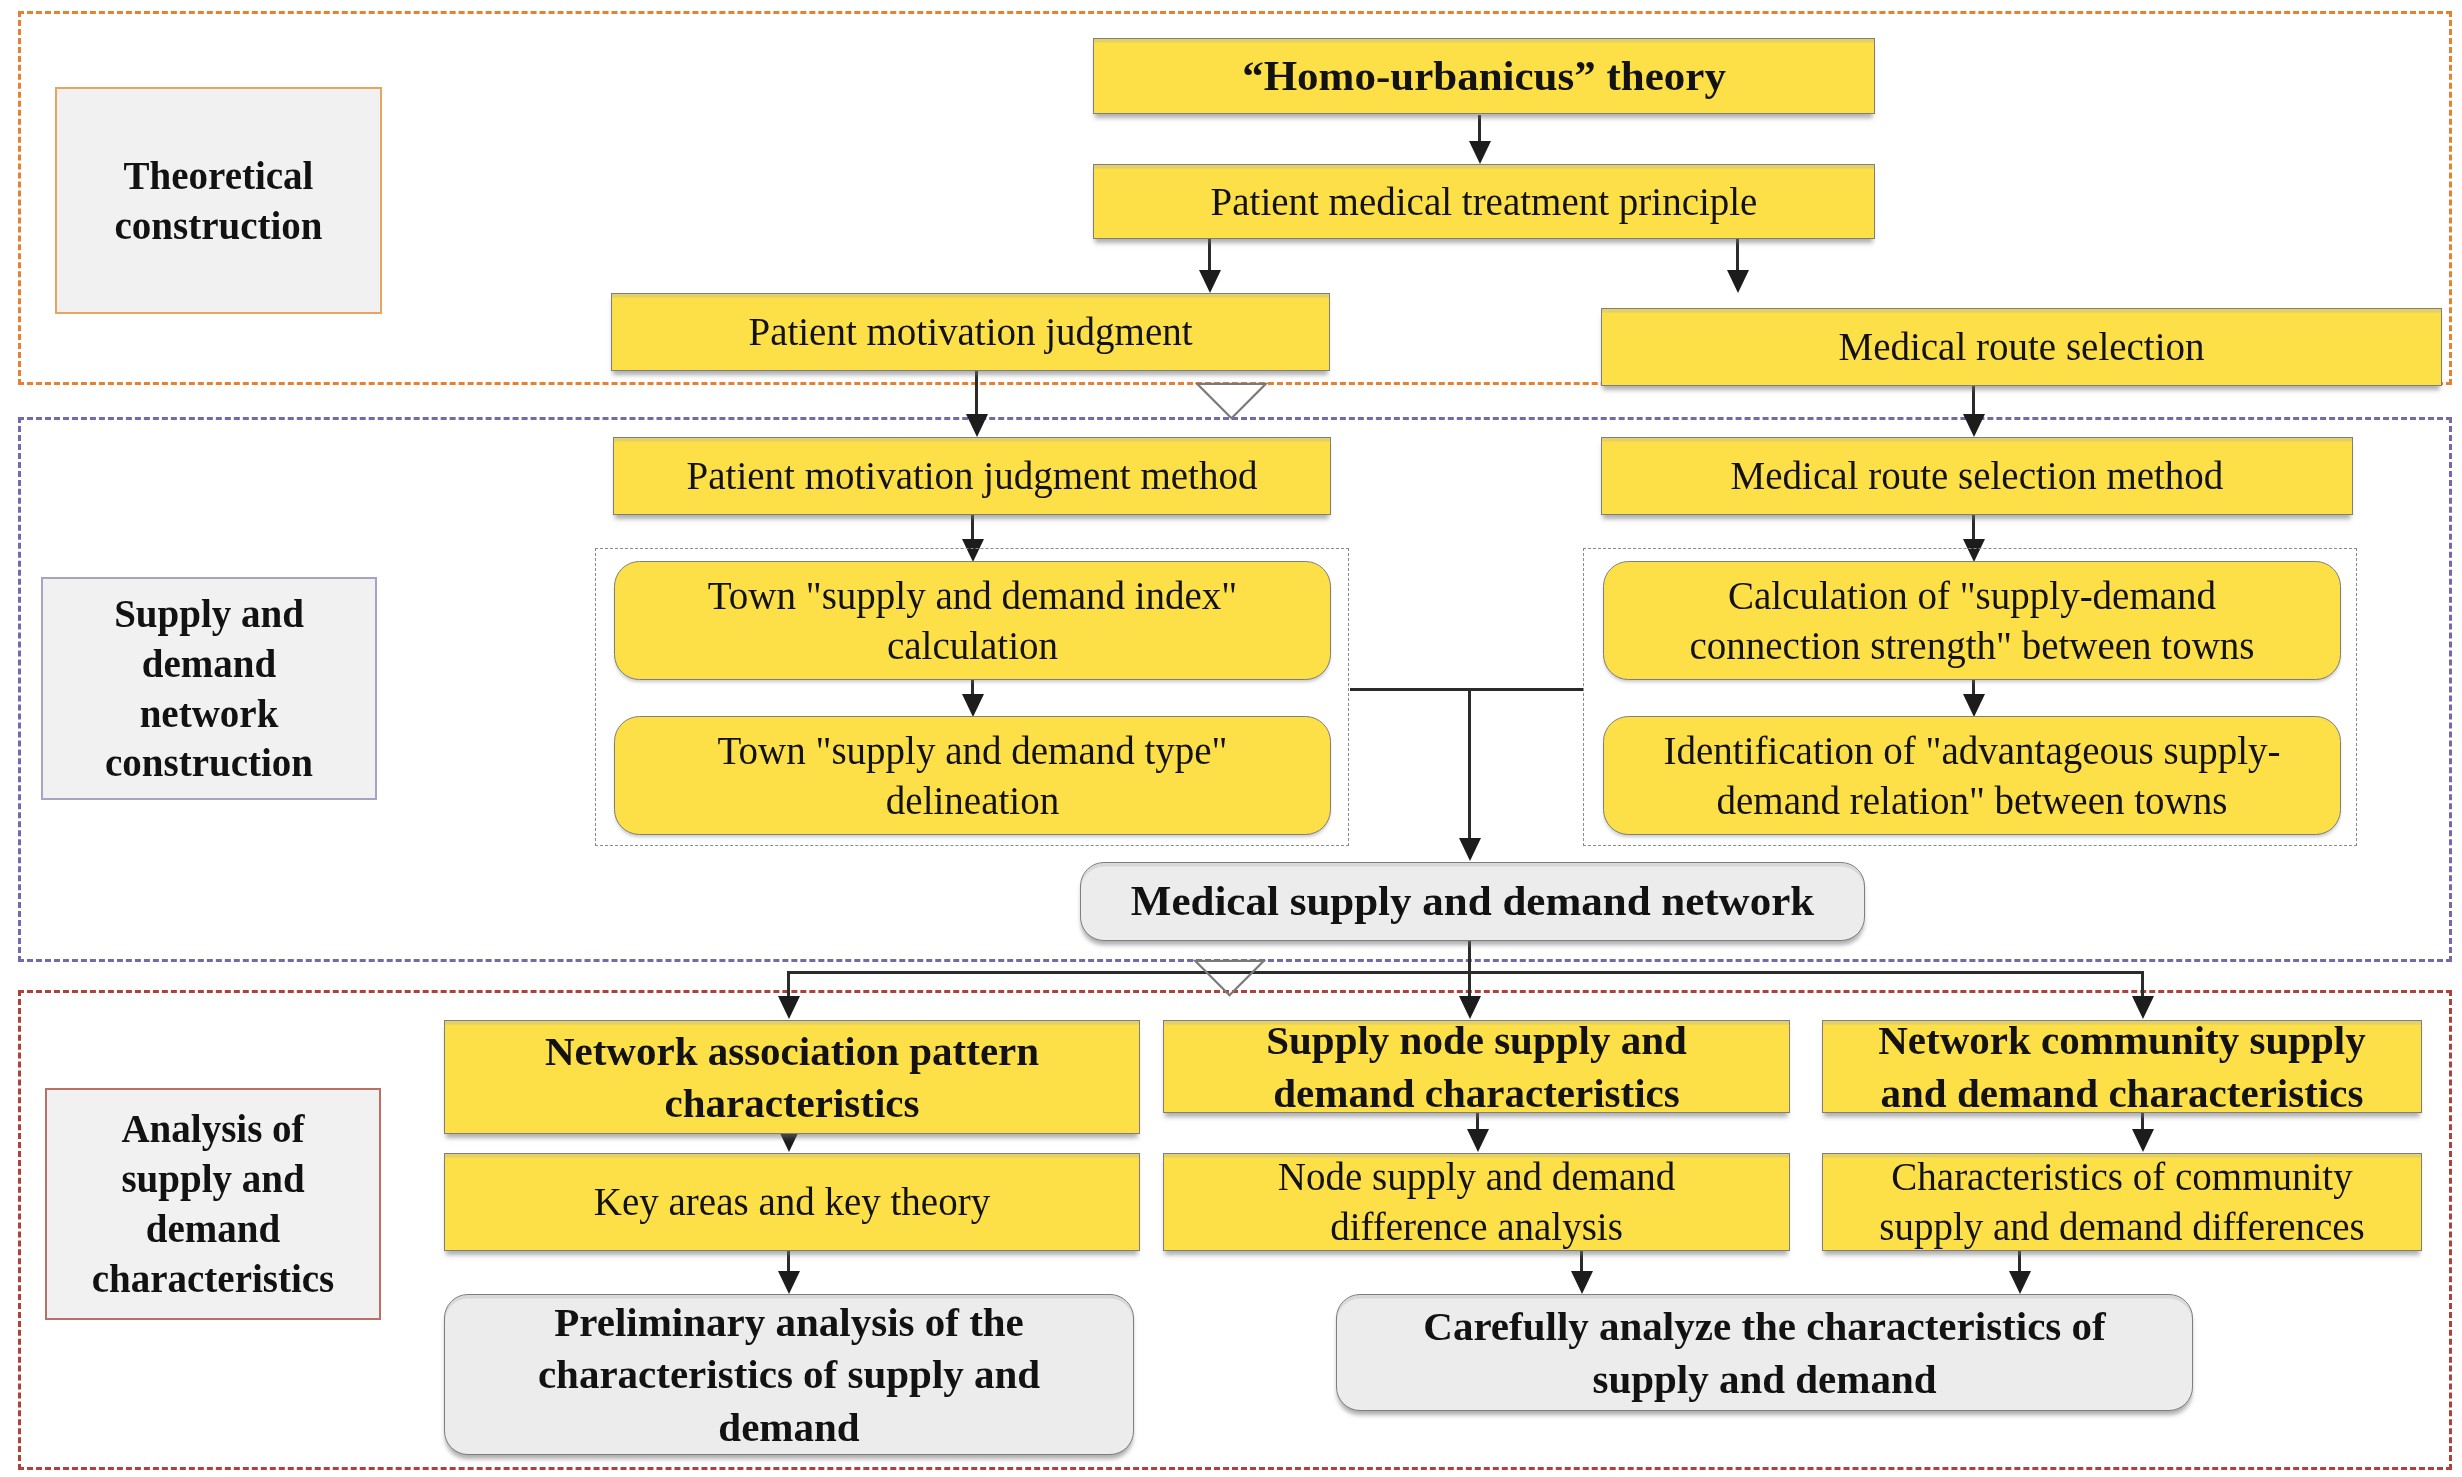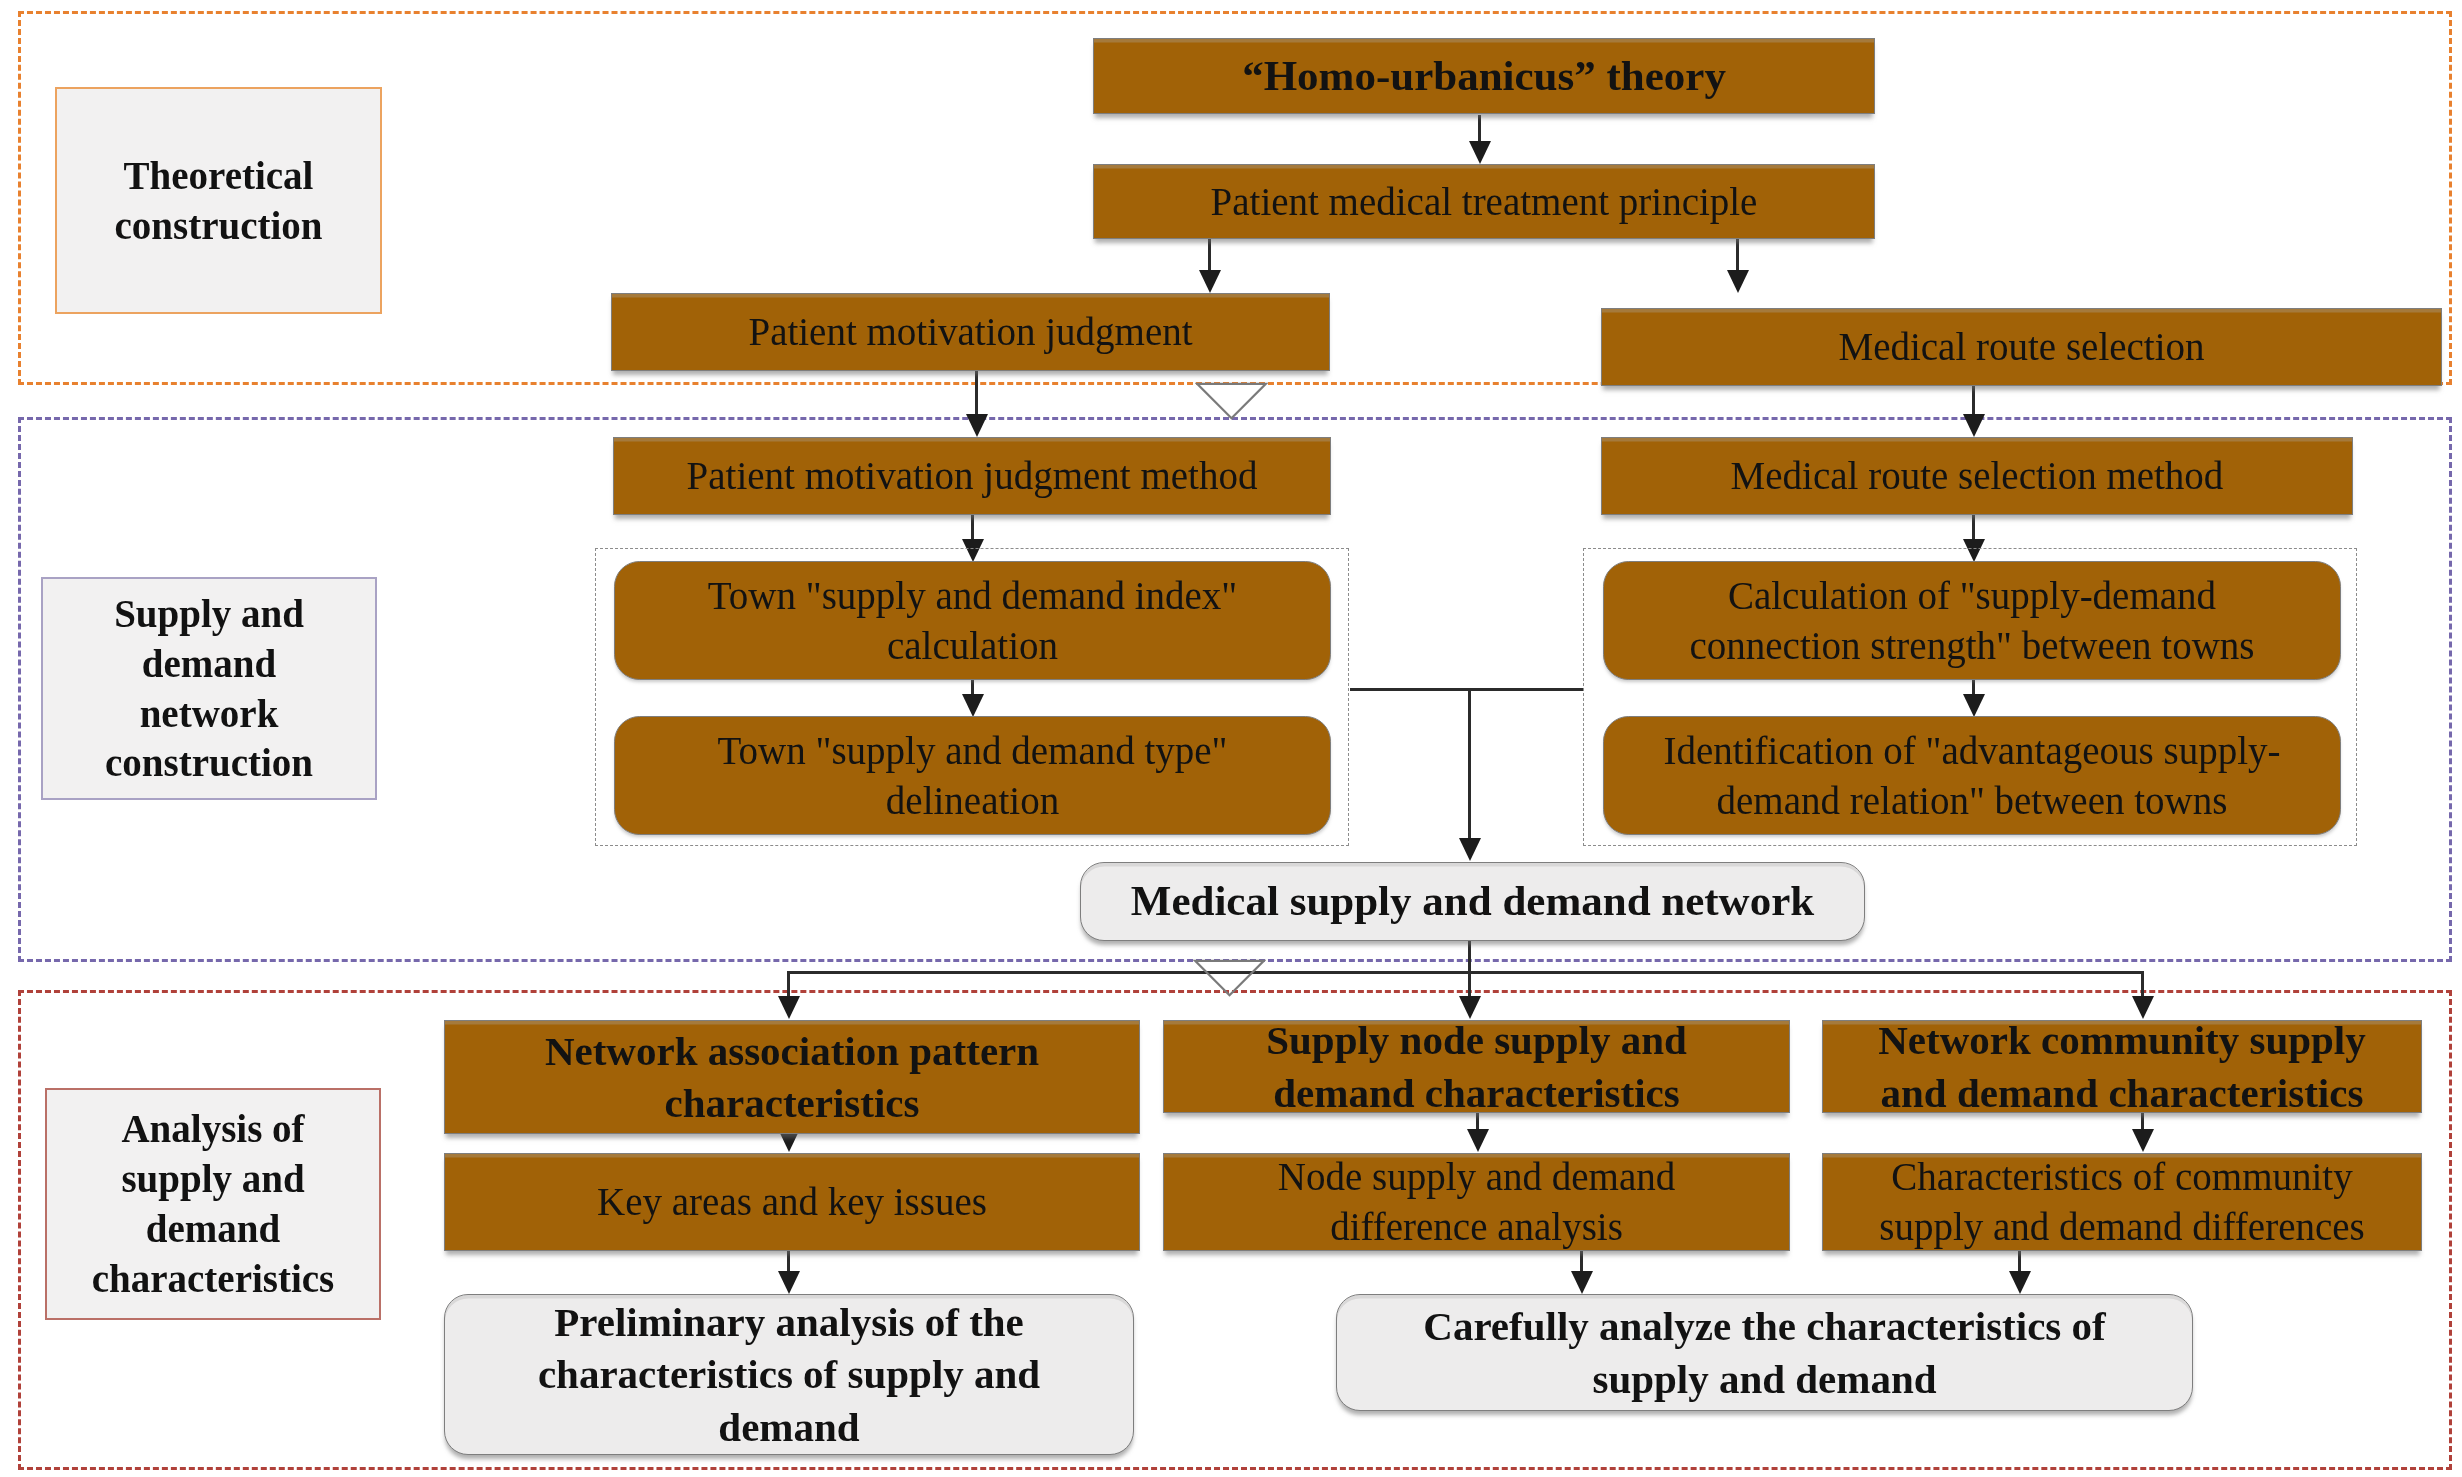--- a/index.html
+++ b/index.html
@@ -26,21 +26,21 @@
   .sec3{left:18px;top:990px;width:2434px;height:480px;border:3.6px dashed var(--section3-border);}
   .sidelabel{
     position:absolute;box-sizing:border-box;background:var(--label-fill);
     display:flex;align-items:center;justify-content:center;text-align:center;
     font-weight:700;font-size:39px;line-height:1.28;white-space:pre-line;
   }
   .label1{left:55px;top:87px;width:327px;height:227px;border:2.7px solid var(--label1-border);}
   .label2{left:41px;top:577px;width:336px;height:223px;border:2.7px solid var(--label2-border);}
   .label3{left:45px;top:1088px;width:336px;height:232px;border:2.7px solid var(--label3-border);}
   .node{
-    position:absolute;box-sizing:border-box;background:#a16207;
+    position:absolute;box-sizing:border-box;background:#fde047;
     border:1.8px solid var(--node-border);
     box-shadow:0 5.5px 4.5px -1.8px rgba(110,110,110,.55), inset 0 3.6px 0 0 rgba(175,175,175,.32);
     display:flex;align-items:center;justify-content:center;text-align:center;
     font-size:39px;line-height:1.27;white-space:pre-line;padding:3.6px 12.7px;
   }
   .node span{display:block;width:100%;}
   .bold{font-weight:700;}
   .big{font-size:43px;}
   .gray{background:var(--gray-fill);border-radius:24px;}
   .rounded{border-radius:25.5px;box-shadow:0 3.6px 3.6px -1.8px rgba(120,120,120,.4);}
@@ -183,21 +183,21 @@
   <div class="node bold" style="left:1163px;top:1020px;width:627px;height:93px;font-size:41px;">
     <span>Supply node supply and
 demand characteristics</span>
   </div>
   <div class="node bold" style="left:1822px;top:1020px;width:600px;height:93px;font-size:41px;">
     <span>Network community supply
 and demand characteristics</span>
   </div>
 
   <div class="node" style="left:444px;top:1153px;width:696px;height:98px;">
-    <span>Key areas and key issues</span>
+    <span>Key areas and key theory</span>
   </div>
   <div class="node" style="left:1163px;top:1153px;width:627px;height:98px;justify-content:flex-end;">
     <span>Node supply and demand
 difference analysis</span>
   </div>
   <div class="node" style="left:1822px;top:1153px;width:600px;height:98px;">
     <span>Characteristics of community
 supply and demand differences</span>
   </div>
 

